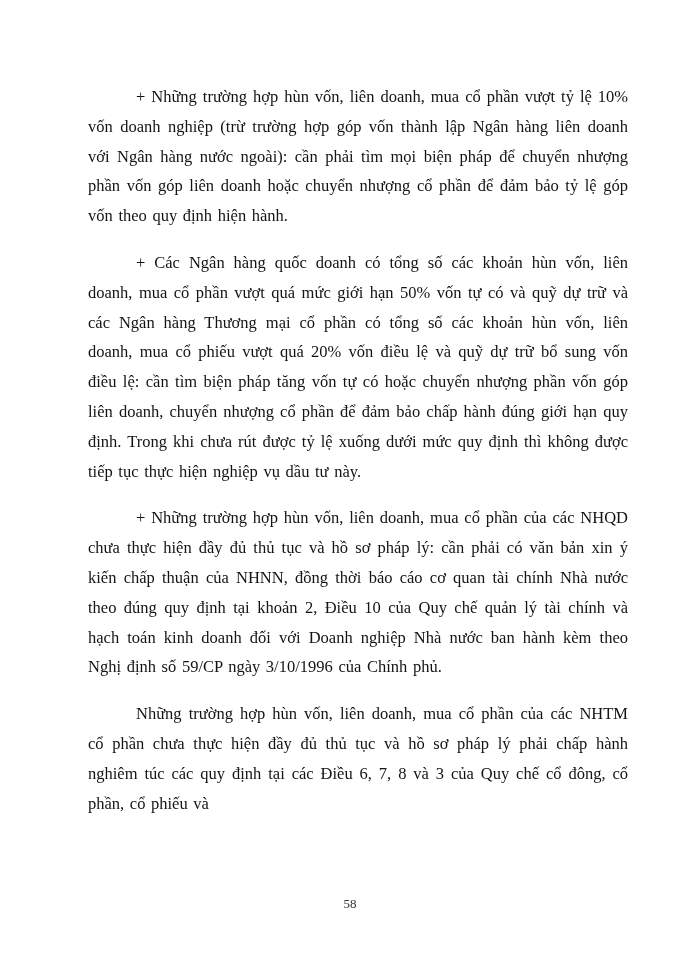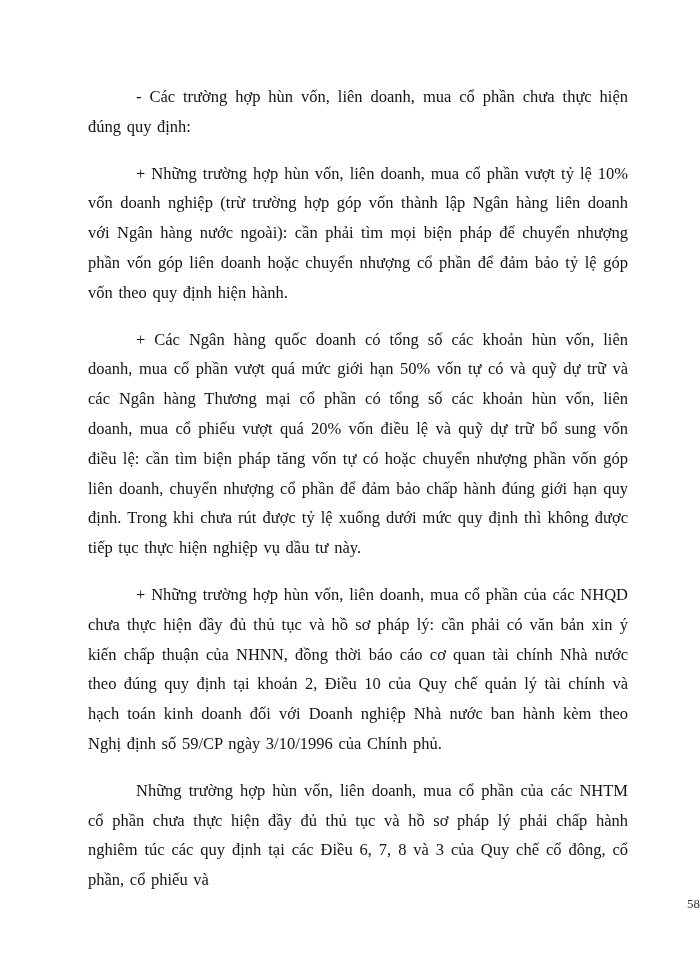--- a/index.html
+++ b/index.html
@@ -29,31 +29,30 @@
     text-align: justify;
     text-indent: 48px;
     word-spacing: 1.5px;
     color: #131313;
   }
   .page-number {
     position: absolute;
     left: 0;
     top: 896px;
     width: 700px;
-    text-align: right;
+    text-align: center;
     font-size: 13px;
     color: #333333;
     font-family: "Liberation Serif", "DejaVu Serif", serif;
   }
 </style>
 </head>
 <body>
 
 <div class="page">
   <div class="content">
-    <p>- Các trường hợp hùn vốn, liên doanh, mua cổ phần chưa thực hiện đúng quy định:</p>
     <p>+ Những trường hợp hùn vốn, liên doanh, mua cổ phần vượt tỷ lệ 10% vốn doanh nghiệp (trừ trường hợp góp vốn thành lập Ngân hàng liên doanh với Ngân hàng nước ngoài): cần phải tìm mọi biện pháp để chuyển nhượng phần vốn góp liên doanh hoặc chuyển nhượng cổ phần để đảm bảo tỷ lệ góp vốn theo quy định hiện hành.</p>
     <p>+ Các Ngân hàng quốc doanh có tổng số các khoản hùn vốn, liên doanh, mua cổ phần vượt quá mức giới hạn 50% vốn tự có và quỹ dự trữ và các Ngân hàng Thương mại cổ phần có tổng số các khoản hùn vốn, liên doanh, mua cổ phiếu vượt quá 20% vốn điều lệ và quỹ dự trữ bổ sung vốn điều lệ: cần tìm biện pháp tăng vốn tự có hoặc chuyển nhượng phần vốn góp liên doanh, chuyển nhượng cổ phần để đảm bảo chấp hành đúng giới hạn quy định. Trong khi chưa rút được tỷ lệ xuống dưới mức quy định thì không được tiếp tục thực hiện nghiệp vụ dầu tư này.</p>
     <p>+ Những trường hợp hùn vốn, liên doanh, mua cổ phần của các NHQD chưa thực hiện đầy đủ thủ tục và hồ sơ pháp lý: cần phải có văn bản xin ý kiến chấp thuận của NHNN, đồng thời báo cáo cơ quan tài chính Nhà nước theo đúng quy định tại khoản 2, Điều 10 của Quy chế quản lý tài chính và hạch toán kinh doanh đối với Doanh nghiệp Nhà nước ban hành kèm theo Nghị định số 59/CP ngày 3/10/1996 của Chính phủ.</p>
     <p>Những trường hợp hùn vốn, liên doanh, mua cổ phần của các NHTM cổ phần chưa thực hiện đầy đủ thủ tục và hồ sơ pháp lý phải chấp hành nghiêm túc các quy định tại các Điều 6, 7, 8 và 3 của Quy chế cổ đông, cổ phần, cổ phiếu và</p>
   </div>
   <div class="page-number">58</div>
 </div>
 
 </body></html>

